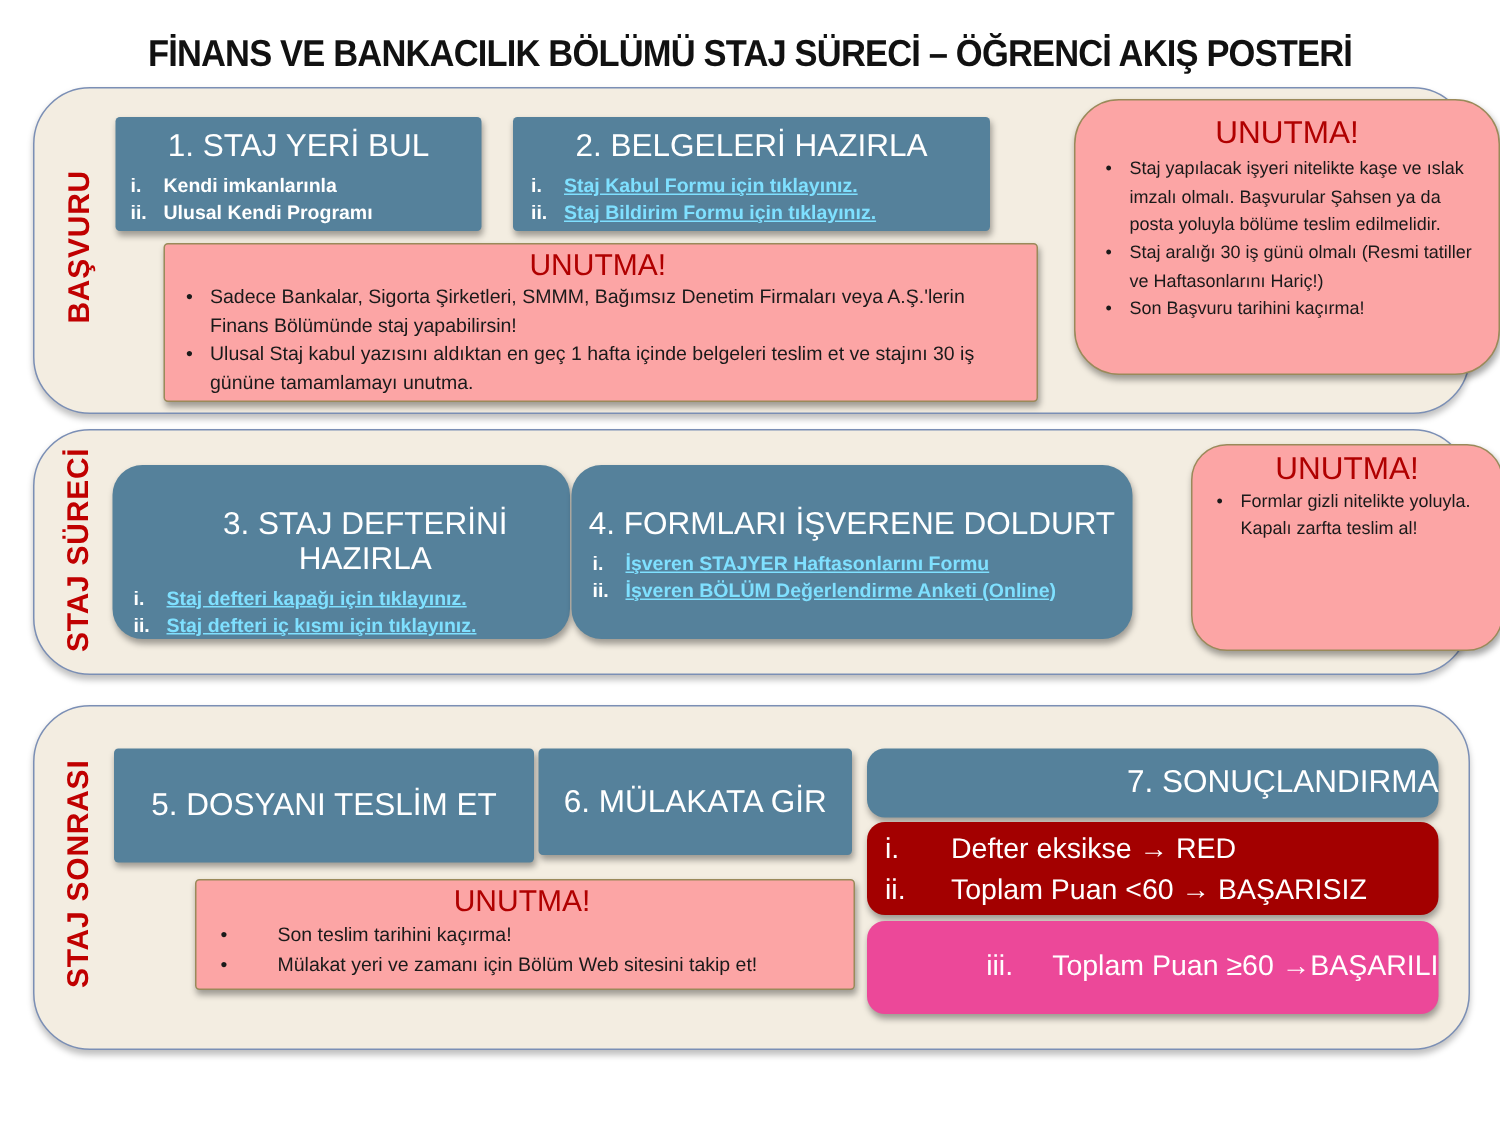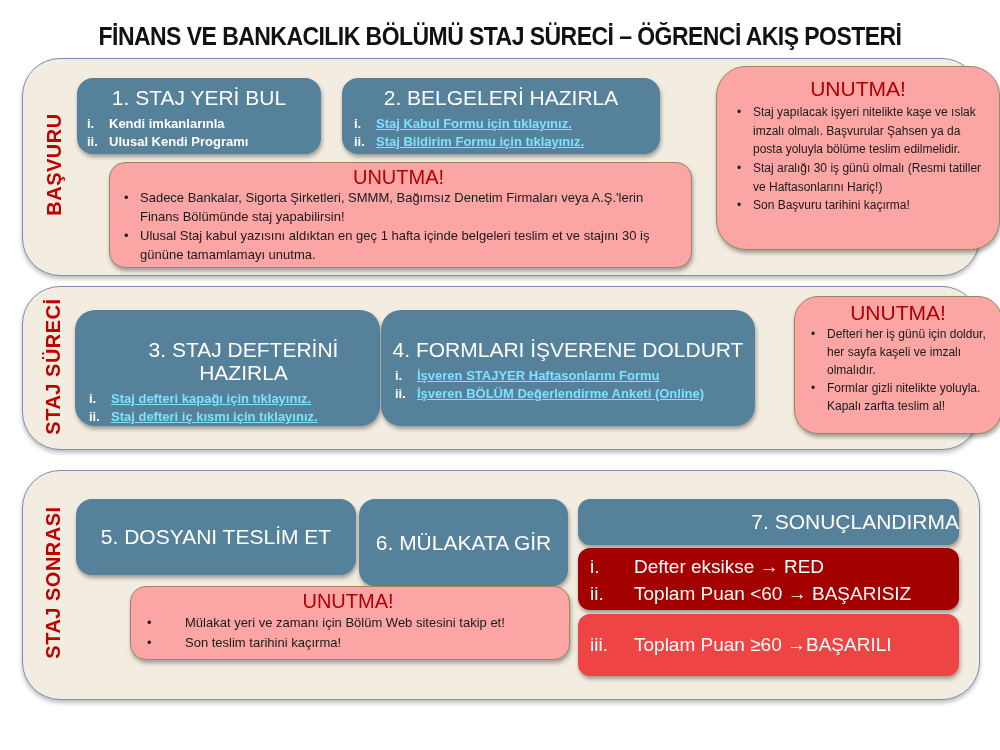--- a/index.html
+++ b/index.html
@@ -17,27 +17,27 @@
     background: #f3ede1; border: 1.5px solid #7b8fb5; border-radius: 38px;
     box-shadow: 0 3px 4px rgba(0,0,0,0.25);
   }
   .side-label {
     position: absolute; color: #c00000; font-weight: bold; font-size: 20px;
     transform: rotate(-90deg); transform-origin: center center; white-space: nowrap;
     letter-spacing: 0.5px;
   }
 
   .box {
-    position: absolute; border-radius: 16px;
+    position: absolute; border-radius: 3px;
     box-shadow: 1px 3px 4px rgba(0,0,0,0.35);
   }
   .blue { background: #55819b; color: #ffffff; }
   .yellow { background: #fca5a5; color: #1a1a1a; border: 1px solid #9a8a5a; margin-left: 32px; }
   .red { background: #a30000; color: #ffffff; }
-  .green { background: #ef4444; color: #ffffff; }
+  .green { background: #ec4899; color: #ffffff; justify-content: flex-end; }
 
   .box-title { text-align: center; font-size: 21px; font-weight: normal; line-height: 1.1; }
   .list { list-style: none; font-size: 13px; font-weight: bold; line-height: 1.35; }
   .list li { display: flex; }
   .list .num { display: inline-block; width: 22px; color: #fff; }
   .link { color: #7fe0ff; text-decoration: underline; cursor: pointer; }
 
   .unutma-title { color: #b00000; text-align: center; font-size: 20px; line-height: 1.15; }
   .bullets { list-style: none; font-size: 13px; line-height: 1.5; }
   .bullets li { position: relative; padding-left: 22px; }
@@ -126,42 +126,41 @@
     <li>
         <span class="num">ii.</span>
         <a class="link">İşveren BÖLÜM Değerlendirme Anketi (Online)</a>
       </li>
   </ul>
 </div>
 
 <div class="box yellow" style="left:762px; top:296px; width:208px; height:138px; border-radius:24px; padding:4px 10px 0 10px;">
   <div class="unutma-title" style="font-size:21px;">UNUTMA!</div>
   <ul class="bullets small" style="line-height:1.5;">
-    <li>Defteri her iş günü için doldur, her sayfa kaşeli ve imzalı olmalıdır.</li>
     <li>Formlar gizli nitelikte yoluyla. Kapalı zarfta teslim al!</li>
   </ul>
 </div>
 
 <div class="section" style="top:470px; height:230px;">
   <div class="side-label" style="left:-50px; top:100px; width:160px; text-align:center;">STAJ SONRASI</div>
 </div>
 
 <div class="box blue" style="left:76px; top:499px; width:280px; height:76px; display:flex; align-items:center; justify-content:center;">
   <div class="box-title">5. DOSYANI TESLİM ET</div>
 </div>
 
-<div class="box blue" style="left:359px; top:499px; width:209px; height:87px; display:flex; align-items:center; justify-content:center;">
+<div class="box blue" style="left:359px; top:499px; width:209px; height:71px; display:flex; align-items:center; justify-content:center;">
   <div class="box-title">6. MÜLAKATA GİR</div>
 </div>
 
 <div class="box yellow" style="left:98px; top:586px; width:440px; height:74px; padding:3px 14px 0 10px;">
   <div class="unutma-title">UNUTMA!</div>
   <ul class="bullets" style="font-size:13px; line-height:1.5;">
+    <li style="padding-left:44px;">Son teslim tarihini kaçırma!</li>
     <li style="padding-left:44px;">Mülakat yeri ve zamanı için Bölüm Web sitesini takip et!</li>
-    <li style="padding-left:44px;">Son teslim tarihini kaçırma!</li>
   </ul>
 </div>
 
 <div class="box blue" style="left:578px; top:499px; width:381px; height:46px; border-radius:12px; display:flex; align-items:center; justify-content:flex-end;">
   <div class="box-title">7. SONUÇLANDIRMA</div>
 </div>
 
 <div class="box red" style="left:578px; top:548px; width:381px; height:62px; border-radius:12px; padding:6px 0 0 12px;">
   <div style="font-size:19px; line-height:1.4; display:flex;">
     <span style="width:44px;">i.</span>

